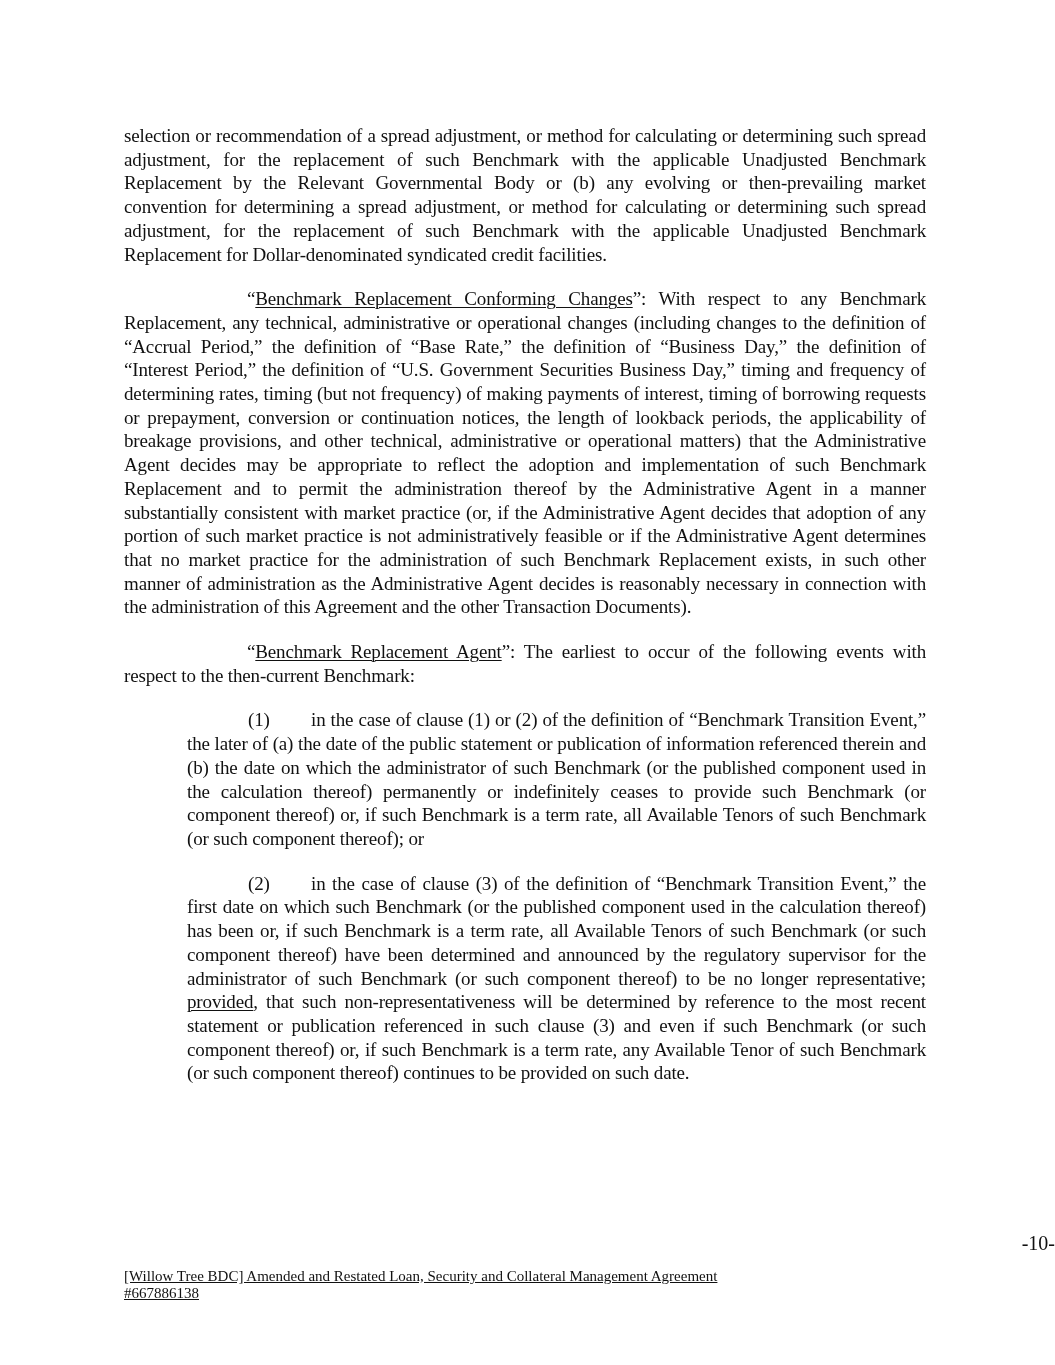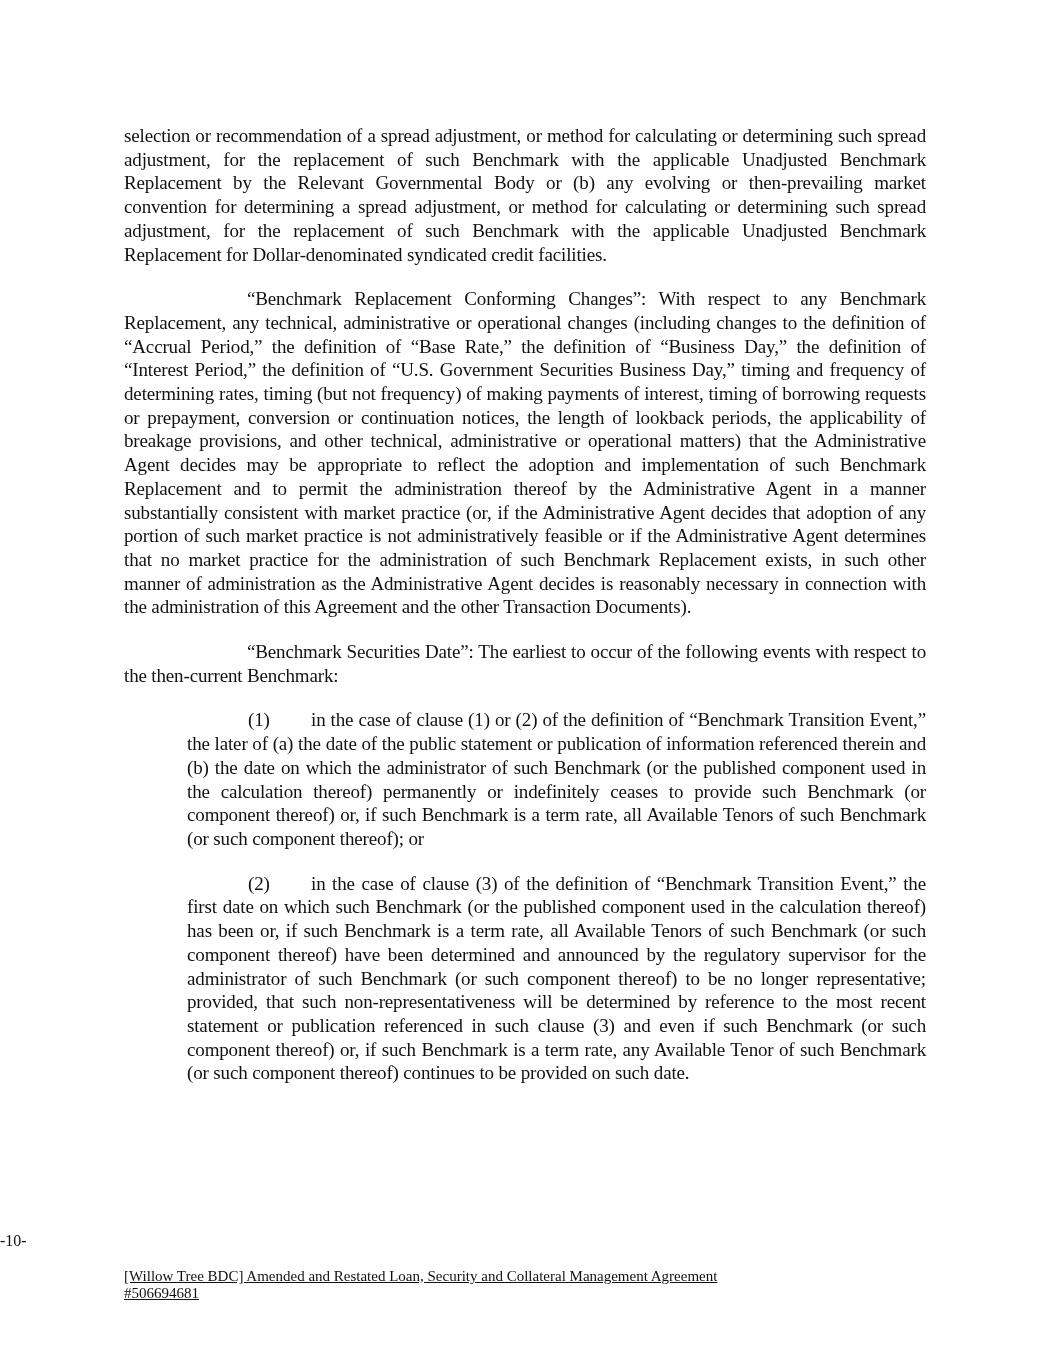--- a/index.html
+++ b/index.html
@@ -45,30 +45,31 @@
     .list-item {
       margin: 0 0 21px 0;
       text-indent: 61px;
     }
     .list-item .num {
       display: inline-block;
       width: 63px;
       text-indent: 0;
     }
     .term {
+      text-decoration: underline;
       text-underline-offset: 2px;
       text-decoration-thickness: 1px;
     }
     .page-number {
       position: absolute;
       left: 0;
       width: 1055px;
       top: 1232px;
-      text-align: left;
-      font-size: 16px;
+      text-align: right;
+      font-size: 20px;
     }
     .footer {
       position: absolute;
       left: 124px;
       top: 1268px;
       font-size: 15px;
       line-height: 17px;
       text-decoration: underline;
     }
   </style>
@@ -78,30 +79,30 @@
 <div class="page">
 
   <div class="body-text">
 
     <p class="para">
       <span>selection or recommendation of a spread adjustment, or method for calculating or determining such spread adjustment, for the replacement of such Benchmark with the applicable Unadjusted Benchmark Replacement by the Relevant Governmental Body or (b) any evolving or then-prevailing market convention for determining a spread adjustment, or method for calculating or determining such spread adjustment, for the replacement of such Benchmark with the applicable Unadjusted Benchmark Replacement for Dollar-denominated syndicated credit facilities.</span>
     </p>
 
     <p class="para indent-first"><span>“</span><span class="term">Benchmark Replacement Conforming Changes</span><span>”</span><span>: With respect to any Benchmark Replacement, any technical, administrative or operational changes (including changes to the definition of “Accrual Period,” the definition of “Base Rate,” the definition of “Business Day,” the definition of “Interest Period,” the definition of “U.S. Government Securities Business Day,” timing and frequency of determining rates, timing (but not frequency) of making payments of interest, timing of borrowing requests or prepayment, conversion or continuation notices, the length of lookback periods, the applicability of breakage provisions, and other technical, administrative or operational matters) that the Administrative Agent decides may be appropriate to reflect the adoption and implementation of such Benchmark Replacement and to permit the administration thereof by the Administrative Agent in a manner substantially consistent with market practice (or, if the Administrative Agent decides that adoption of any portion of such market practice is not administratively feasible or if the Administrative Agent determines that no market practice for the administration of such Benchmark Replacement exists, in such other manner of administration as the Administrative Agent decides is reasonably necessary in connection with the administration of this Agreement and the other Transaction Documents).</span></p>
 
-    <p class="para indent-first"><span>“</span><span class="term">Benchmark Securities Date</span><span>”</span><span>: The earliest to occur of the following events with respect to the then-current Benchmark:</span></p>
+    <p class="para indent-first"><span>“</span><span class="term">Benchmark Replacement Agent</span><span>”</span><span>: The earliest to occur of the following events with respect to the then-current Benchmark:</span></p>
 
     <div class="list">
       <p class="list-item"><span class="num">(1)</span><span>in the case of clause (1) or (2) of the definition of “Benchmark Transition Event,” the later of (a) the date of the public statement or publication of information referenced therein and (b) the date on which the administrator of such Benchmark (or the published component used in the calculation thereof) permanently or indefinitely ceases to provide such Benchmark (or component thereof) or, if such Benchmark is a term rate, all Available Tenors of such Benchmark (or such component thereof); or</span></p>
 
       <p class="list-item"><span class="num">(2)</span><span>in the case of clause (3) of the definition of “Benchmark Transition Event,” the first date on which such Benchmark (or the published component used in the calculation thereof) has been or, if such Benchmark is a term rate, all Available Tenors of such Benchmark (or such component thereof) have been determined and announced by the regulatory supervisor for the administrator of such Benchmark (or such component thereof) to be no longer representative; </span><span class="term">provided</span><span>, that such non-representativeness will be determined by reference to the most recent statement or publication referenced in such clause (3) and even if such Benchmark (or such component thereof) or, if such Benchmark is a term rate, any Available Tenor of such Benchmark (or such component thereof) continues to be provided on such date.</span></p>
     </div>
 
   </div>
 
   <div class="page-number">-10-</div>
 
   <div class="footer">
     <div>[Willow Tree BDC] Amended and Restated Loan, Security and Collateral Management Agreement</div>
-    <div>#506694681</div>
+    <div>#667886138</div>
   </div>
 
 </div>
 
 </body></html>

